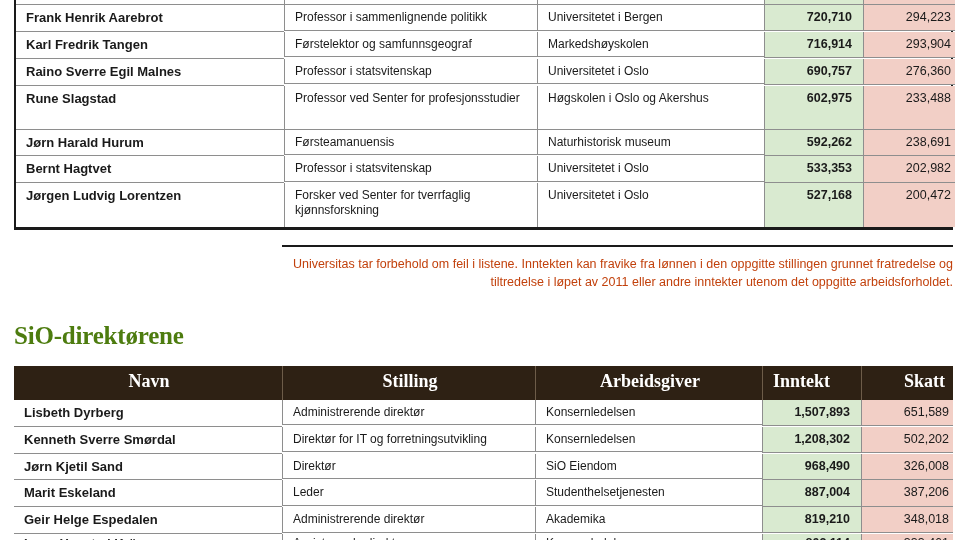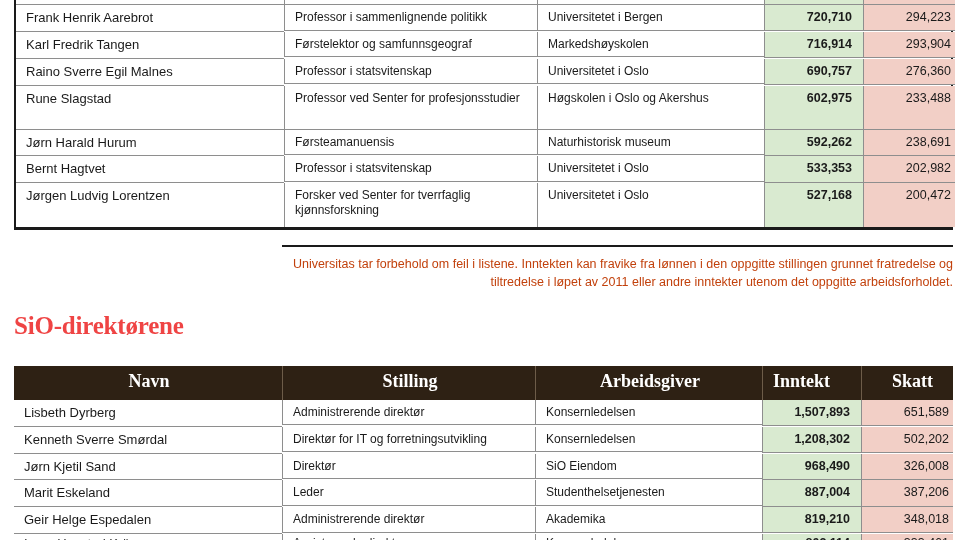--- a/index.html
+++ b/index.html
@@ -39,21 +39,21 @@
     border-left: 1px solid #8e8e8e;
     border-bottom: 1px solid #8e8e8e;
     box-sizing: border-box;
     line-height: 1.22;
     min-height: 25px;
   }
   .cell.first {
     border-left: none;
   }
 
-  .c-name   { width: 268px; font-weight: normal; font-size: 13px; }
+  .c-name   { width: 268px; font-weight: bold; font-size: 13px; }
   .c-pos    { width: 253px; font-size: 12px; }
   .c-emp    { width: 227px; font-size: 12px; }
   .c-inc    { width: 99px;  background: #d9ead0; text-align: right; font-weight: bold; padding-right: 11px; }
   .c-tax    { width: 92px;  background: #f2cfc6; text-align: right; padding-right: 4px; }
 
   
   #top-table-wrap {
     position: absolute;
     left: 14px;
     top: -2px;
@@ -87,26 +87,26 @@
     color: #c2410c;
     border-top: 2px solid #1a1a1a;
     padding-top: 8px;
     box-sizing: border-box;
   }
 
   
   .section-title {
     position: absolute;
     left: 14px;
-    top: 312px;
+    top: 322px;
     font-family: "Liberation Serif", serif;
     font-size: 25px;
     font-weight: bold;
     letter-spacing: -0.2px;
-    color: #ef4444;
+    color: #4d7c0f;
   }
 
   
   #bottom-table-wrap {
     position: absolute;
     left: 14px;
     top: 366px;
     width: 939px;
   }
   .hdr-row td {
@@ -118,21 +118,21 @@
     font-family: "Liberation Serif", serif;
     font-size: 18px;
     font-weight: bold;
     border-left: 1px solid #6d5c49;
     box-sizing: border-box;
     line-height: 1.1;
     text-align: center;
   }
   .hdr-cell.first { border-left: none; }
   .hdr-inc { text-align: left; padding-left: 10px; }
-  .hdr-tax { text-align: center; padding-left: 18px; }
+  .hdr-tax { text-align: right; padding-left: 18px; }
 
   .row-clip .cell {
     height: 11px;
     min-height: 11px;
     padding-top: 2px;
     padding-bottom: 0;
     overflow: hidden;
     border-bottom: none;
   }
   .row-clip .c-name,

